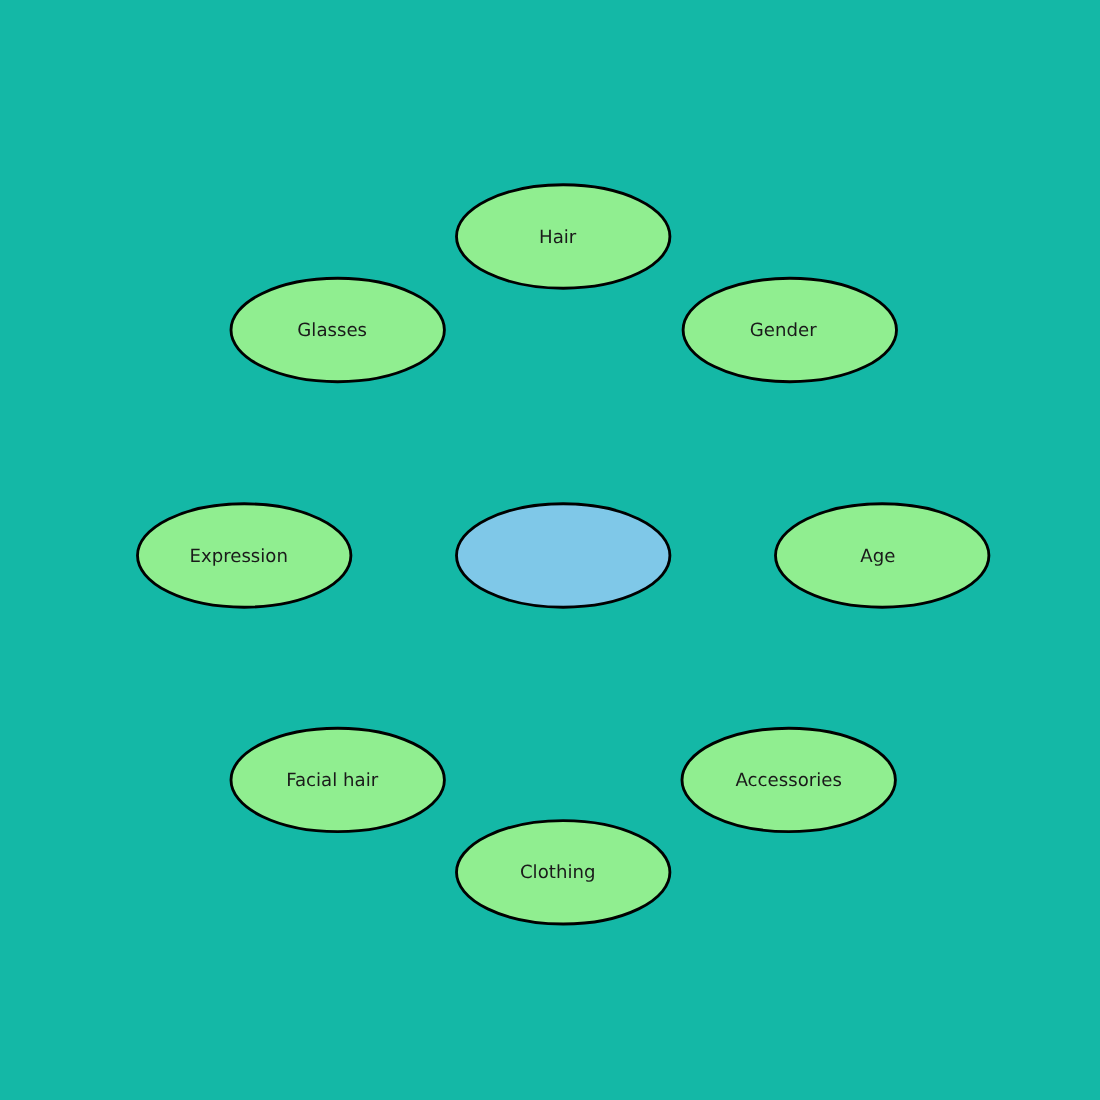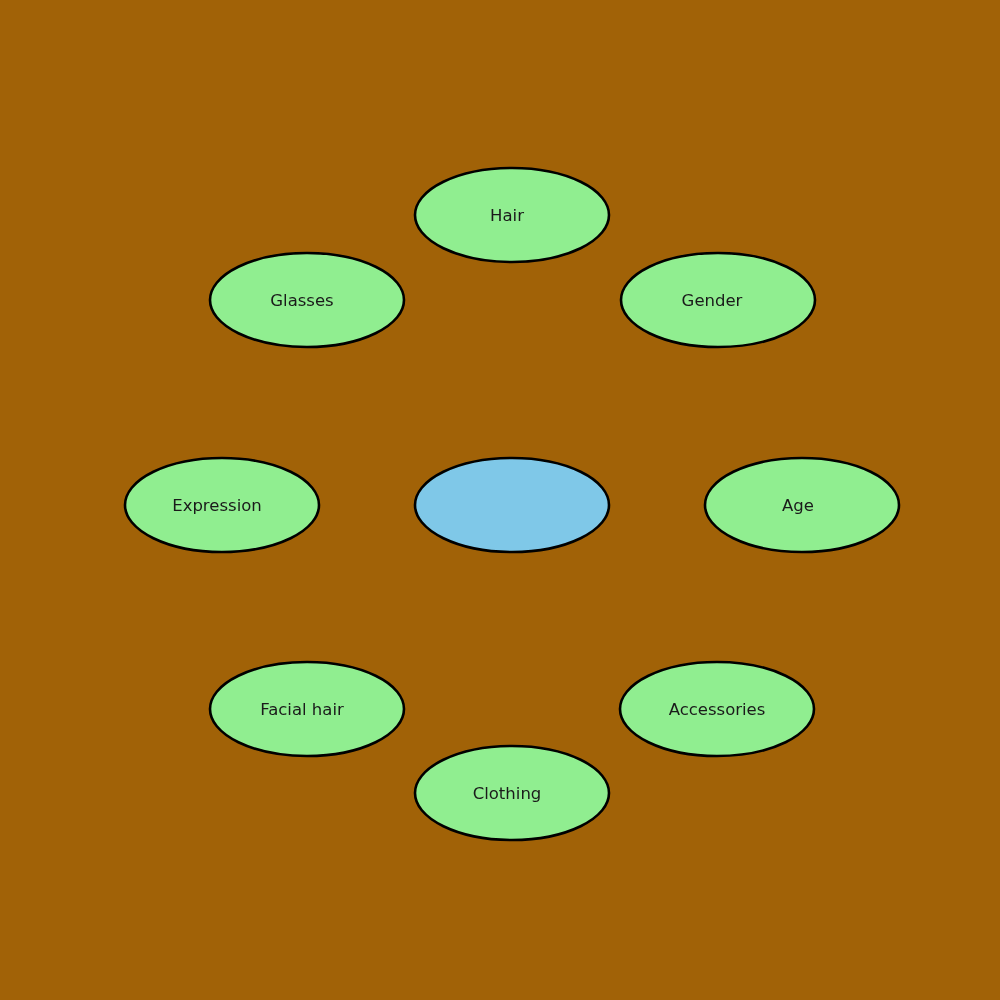--- a/index.html
+++ b/index.html
@@ -11,21 +11,21 @@
   body {
     width: 1000px;
     height: 1000px;
     overflow: hidden;
     font-family: "DejaVu Sans", "Liberation Sans", sans-serif;
   }
   #canvas {
     position: relative;
     width: 1000px;
     height: 1000px;
-    background: #a16207;
+    background: #14b8a6;
   }
   #diagram-svg {
     position: absolute;
     top: 0;
     left: 0;
     width: 1000px;
     height: 1000px;
     display: block;
   }
   .node-ellipse {

